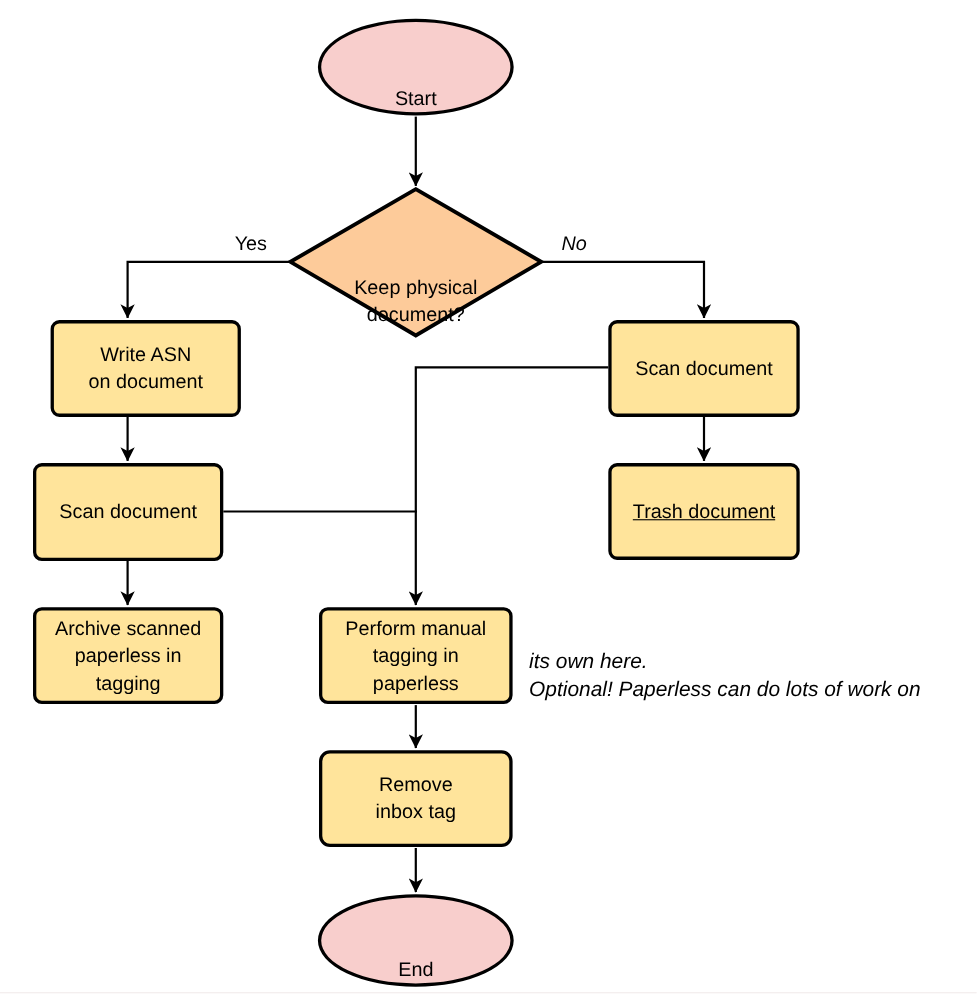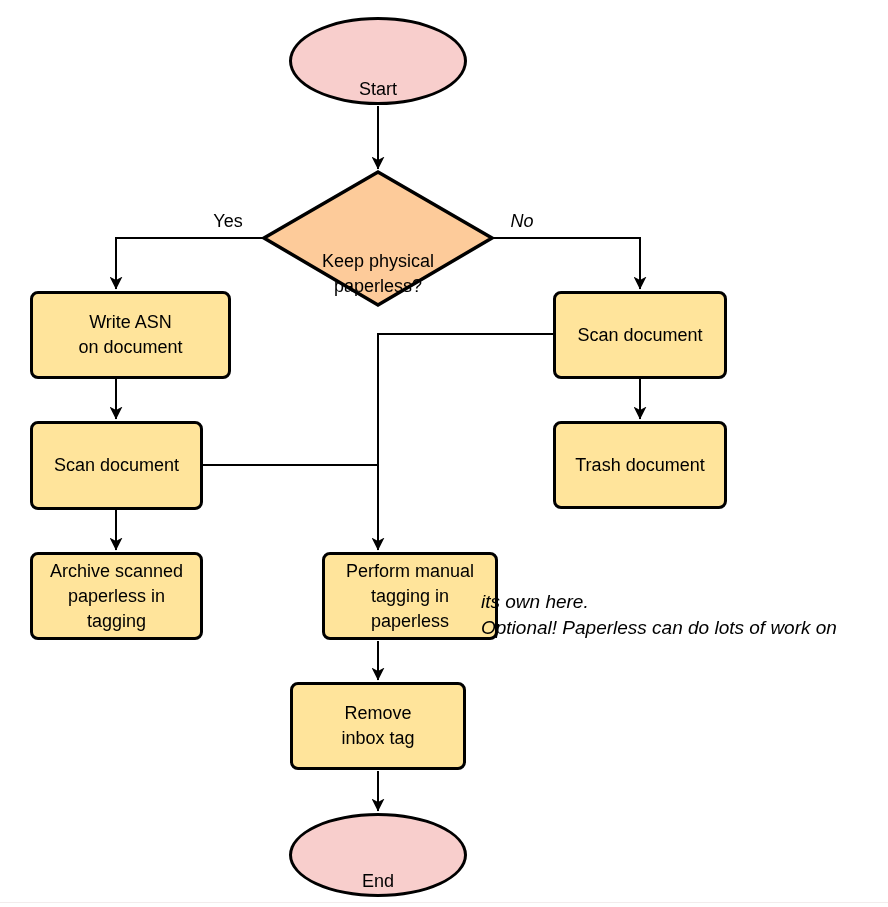--- a/index.html
+++ b/index.html
@@ -53,56 +53,56 @@
 
     <polygon points="378,172 492,238 378,305 264,238" style="fill:var(--decision-fill);stroke:var(--stroke)" stroke-width="3.5"></polygon>
   </svg>
 
   <div class="node terminal" style="left:289px;top:17px;width:178px;height:88px;">
     <div class="ln">Start</div>
   </div>
 
   <div class="label" style="left:288px;top:212px;width:180px;margin-top:37px;">
     <div class="ln">Keep physical</div>
-    <div class="ln">paperless?</div>
+    <div class="ln">document?</div>
   </div>
 
   <div class="label edge-label" style="left:197px;top:210px;width:62px;">Yes</div>
   <div class="label edge-label" style="left:491px;top:210px;width:62px;font-style:italic;">No</div>
 
-  <div class="node process" style="left:30px;top:291px;width:201px;height:88px;">
+  <div class="node process" style="left:46px;top:291px;width:173px;height:88px;">
     <div class="ln">Write ASN</div>
     <div class="ln">on document</div>
   </div>
 
   <div class="node process" style="left:30px;top:421px;width:173px;height:89px;">
     <div class="ln">Scan document</div>
   </div>
 
   <div class="node process" style="left:30px;top:552px;width:173px;height:88px;justify-content:center;">
     <div class="ln">Archive scanned</div>
     <div class="ln">paperless in</div>
     <div class="ln">tagging</div>
   </div>
 
   <div class="node process" style="left:553px;top:291px;width:174px;height:88px;">
     <div class="ln">Scan document</div>
   </div>
 
-  <div class="node process" style="left:553px;top:421px;width:174px;height:88px;">
+  <div class="node process" style="left:553px;top:421px;width:174px;height:88px;text-decoration:underline;">
     <div class="ln">Trash document</div>
   </div>
 
-  <div class="node process" style="left:290px;top:552px;width:176px;height:88px;margin-left:32px;">
+  <div class="node process" style="left:290px;top:552px;width:176px;height:88px;">
     <div class="ln">Perform manual</div>
     <div class="ln">tagging in</div>
     <div class="ln">paperless</div>
   </div>
 
-  <div class="node process" style="left:290px;top:682px;width:176px;height:88px;">
+  <div class="node process" style="left:290px;top:682px;width:176px;height:88px;border-radius:10px;">
     <div class="ln">Remove</div>
     <div class="ln">inbox tag</div>
   </div>
 
   <div class="node terminal" style="left:289px;top:813px;width:178px;height:84px;">
     <div class="ln">End</div>
   </div>
 
   <div class="note" style="left:481px;top:589px;width:404px;">
     <div>its own here.</div>

